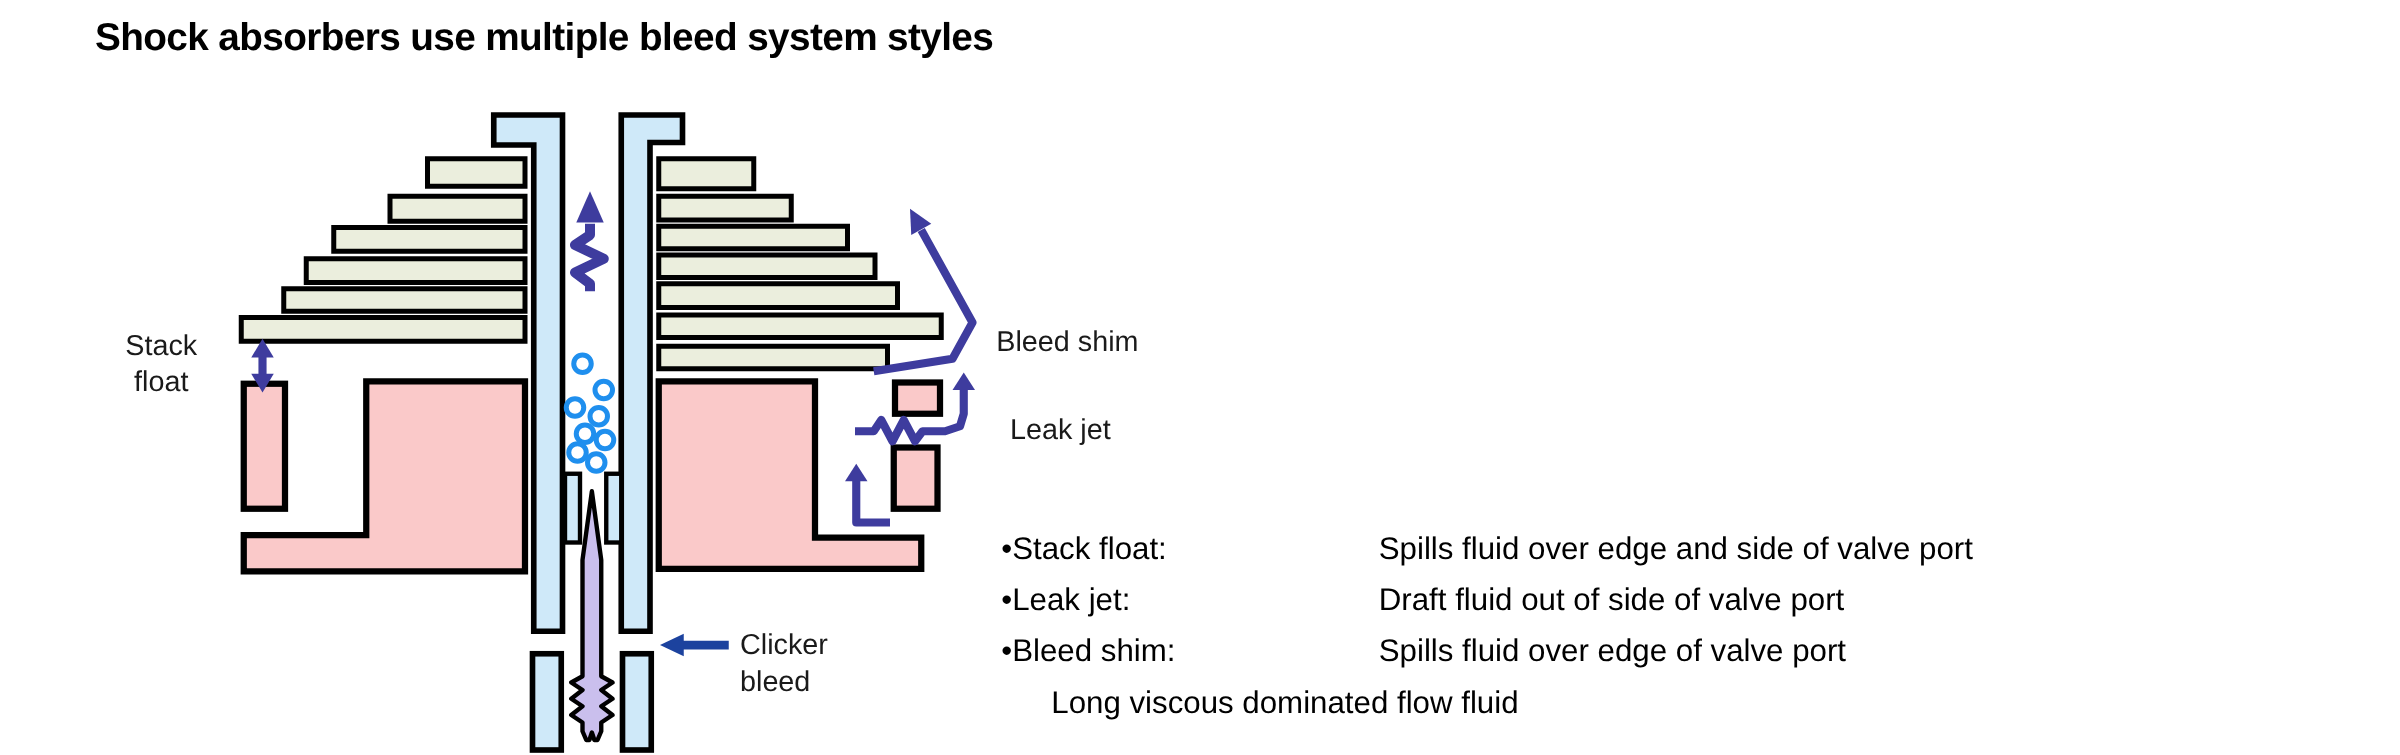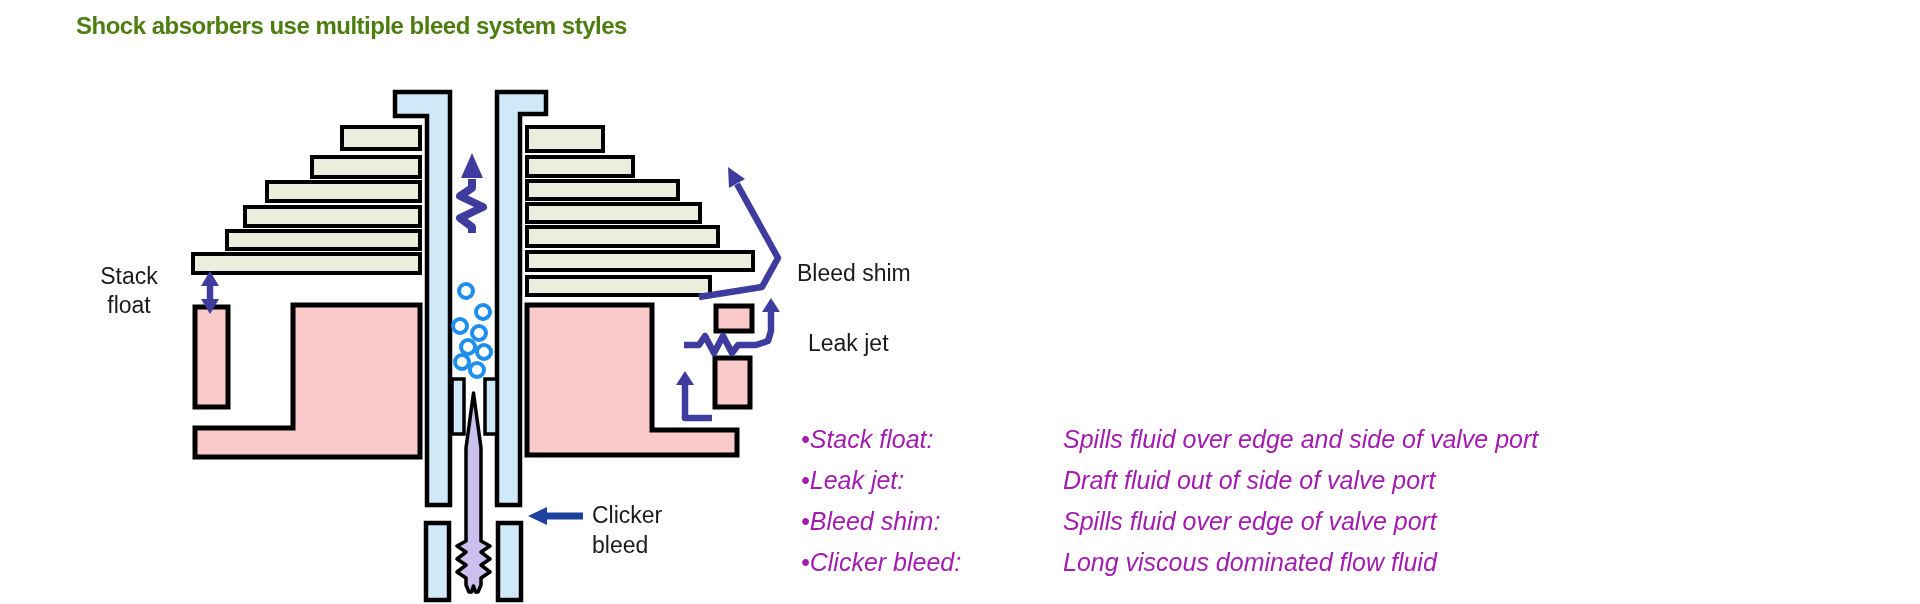--- a/index.html
+++ b/index.html
@@ -1,38 +1,38 @@
 <!DOCTYPE html>
 <html style="--c-shim: #ebeedd; --c-tube: #cfe9f9; --c-body: #fac9c9; --c-needle: #cabfed; --c-arrow_indigo: #3e3c9e; --c-arrow_navy: #1c429e; --c-bubble: #1f8fee; --c-outline: #000000;"><head>
 <meta charset="utf-8">
 <style>
   html,body{margin:0;padding:0;background:#fff;}
   body{width:1920px;height:604px;position:relative;overflow:hidden;
        font-family:"Liberation Sans",sans-serif;}
-  .page-title{position:absolute;left:76px;top:12px;font-size:24px;font-weight:800;
-      letter-spacing:-0.5px;color:#4d7c0f;white-space:nowrap;}
+  .page-title{position:absolute;left:76px;top:12px;font-size:31px;font-weight:800;
+      letter-spacing:-0.5px;color:#000000;white-space:nowrap;}
   .diagram-svg{position:absolute;left:0;top:0;}
   
   .shim{fill:var(--c-shim);stroke:var(--c-outline);stroke-width:4;}
   .tube{fill:var(--c-tube);stroke:var(--c-outline);stroke-width:4.5;}
   .seat{fill:var(--c-tube);stroke:var(--c-outline);stroke-width:3.5;}
   .bodyp{fill:var(--c-body);stroke:var(--c-outline);stroke-width:5;}
   .needle{fill:var(--c-needle);stroke:var(--c-outline);stroke-width:3.5;stroke-linejoin:round;}
   .ind-line{stroke:var(--c-arrow_indigo);fill:none;stroke-width:6.5;stroke-linejoin:round;}
   .ind-thick{stroke:var(--c-arrow_indigo);fill:none;stroke-width:8;stroke-linejoin:round;}
   .ind-fill{fill:var(--c-arrow_indigo);}
   .navy-line{stroke:var(--c-arrow_navy);fill:none;stroke-width:7;}
   .navy-fill{fill:var(--c-arrow_navy);}
   .bubble{fill:#ffffff;stroke:var(--c-bubble);stroke-width:4;}
   .dlabel{font-family:"Liberation Sans",sans-serif;font-size:23px;fill:#1a1a1a;}
   
   .legend{position:absolute;left:801px;top:419px;}
-  .legend-row{display:flex;height:41px;align-items:center;font-size:25px;color:#a21caf;font-style:italic;}
+  .legend-row{display:flex;height:41px;align-items:center;font-size:25px;color:#000000;}
   .legend-term{flex:0 0 262px;white-space:nowrap;}
-  .legend-desc{white-space:nowrap;}
+  .legend-desc{white-space:nowrap;margin-left:40px;}
 </style>
 </head>
 <body>
 
 <div class="page-title">Shock absorbers use multiple bleed system styles</div>
 
 <svg class="diagram-svg" width="1920" height="604" viewBox="0 0 1920 604">
 
   <g>
     <rect class="shim" x="342" y="127" width="78" height="22"></rect>
@@ -132,16 +132,15 @@
   </div>
   <div class="legend-row">
     <span class="legend-term">•Leak jet:</span>
     <span class="legend-desc">Draft fluid out of side of valve port</span>
   </div>
   <div class="legend-row">
     <span class="legend-term">•Bleed shim:</span>
     <span class="legend-desc">Spills fluid over edge of valve port</span>
   </div>
   <div class="legend-row">
-    <span class="legend-term">•Clicker bleed:</span>
     <span class="legend-desc">Long viscous dominated flow fluid</span>
   </div>
 </div>
 
 </body></html>

